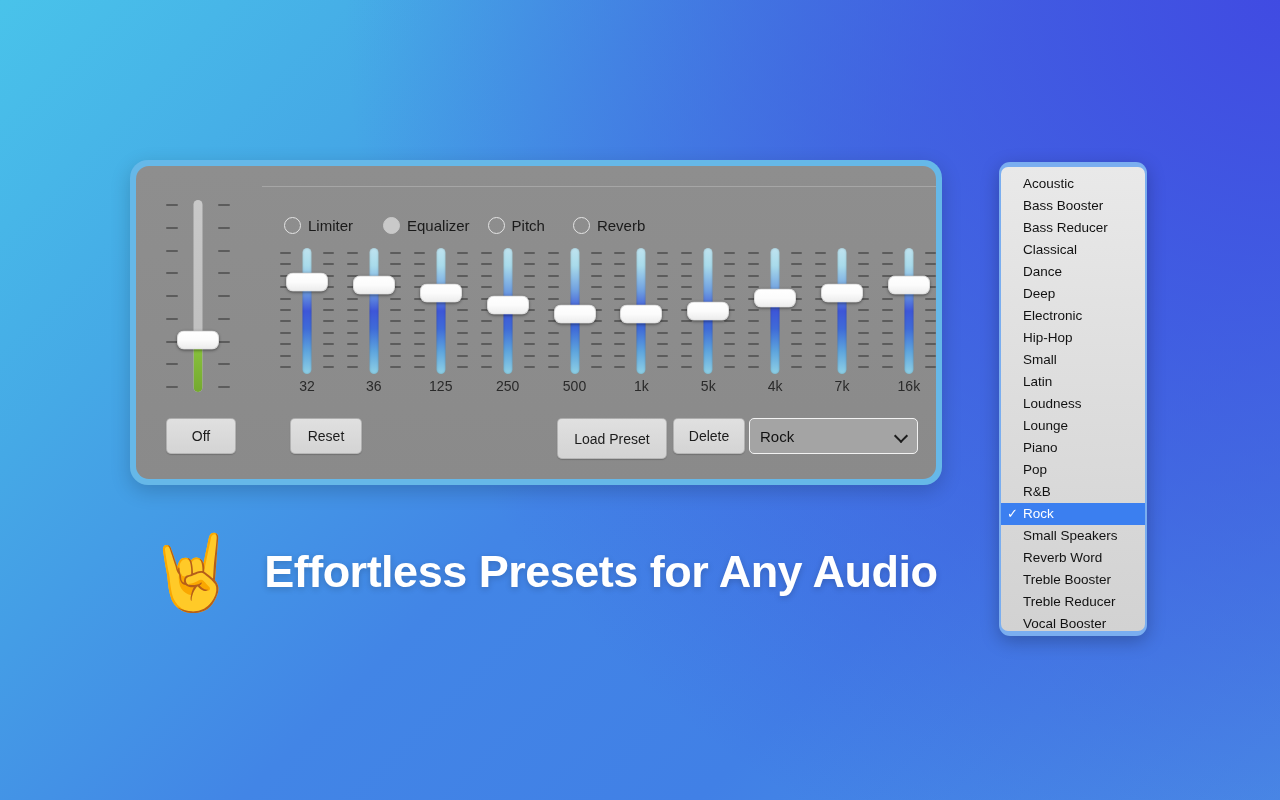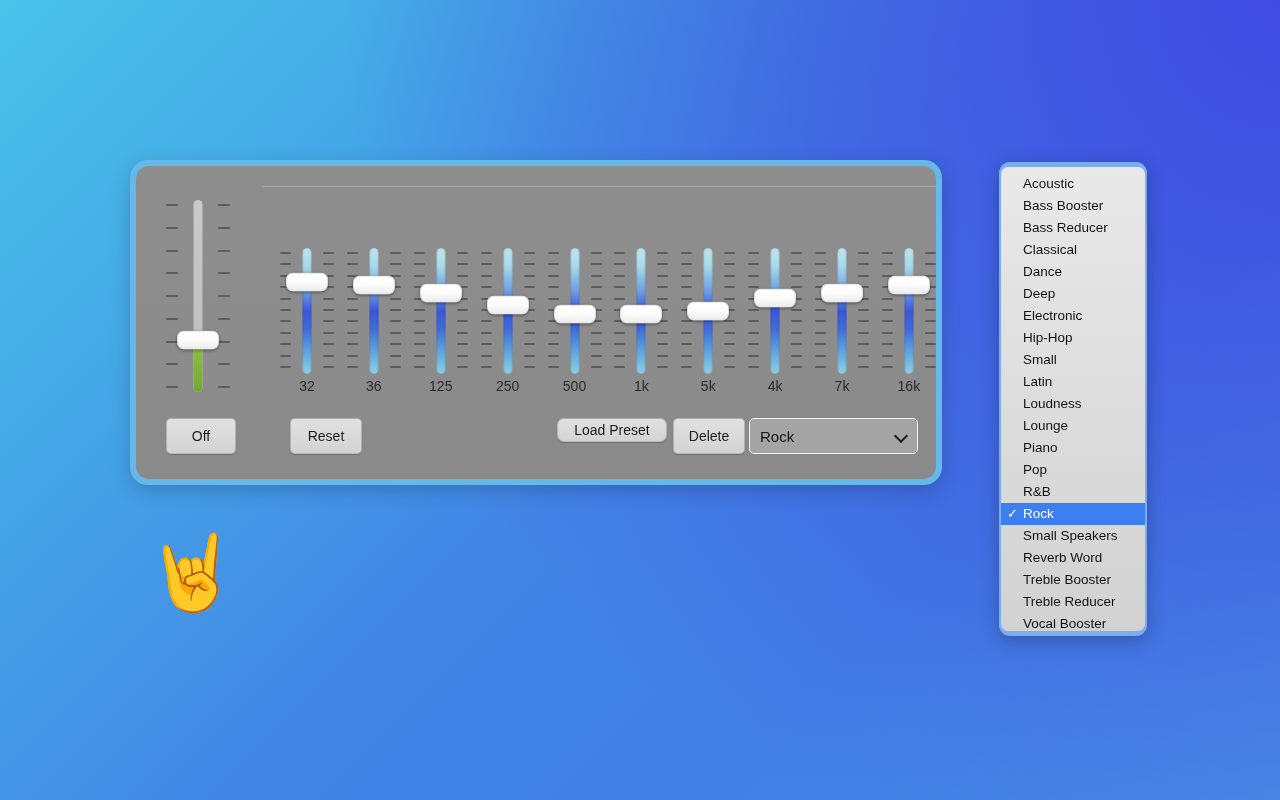--- a/index.html
+++ b/index.html
@@ -129,21 +129,21 @@
     border: 1px solid rgba(0,0,0,0.18);
     border-radius: 5px;
     font-size: 14px; color: #1c1c1c;
     font-family: "Liberation Sans", sans-serif;
     display: flex; align-items: center; justify-content: center;
     box-shadow: 0 1px 1px rgba(0,0,0,0.18);
     cursor: default;
   }
   #btn-off   { position: absolute; left: 30px;  top: 252px; width: 70px; height: 36px; }
   #btn-reset { position: absolute; left: 154px; top: 252px; width: 72px; height: 36px; }
-  #btn-load  { position: absolute; left: 421px; top: 252px; width: 110px; height: 24px; border-radius: 7px; }
+  #btn-load  { position: absolute; left: 421px; top: 252px; width: 110px; height: 41px; }
   #btn-delete{ position: absolute; left: 537px; top: 252px; width: 72px; height: 36px; }
   #preset-select {
     position: absolute; left: 613px; top: 252px;
     width: 169px; height: 36px;
     background: #a4a4a4;
     border: 1px solid #f2f2f2;
     border-radius: 5px;
     display: flex; align-items: center;
     padding: 0 10px;
     font-size: 15px; color: #111;
@@ -242,20 +242,38 @@
             <span></span>
             <span></span>
           </div>
         <div class="master-track">
           <div class="master-fill" style="height: 28%;"></div>
         </div>
         <div class="thumb" style="top: 72%;"></div>
       </div>
     </div>
 
+    <div id="radio-row">
+        <div class="radio-item">
+          <span class="radio-dot"></span>
+          <span class="radio-label">Limiter</span>
+        </div>
+        <div class="radio-item" style="margin-left: 30px;">
+          <span class="radio-dot on"></span>
+          <span class="radio-label">Equalizer</span>
+        </div>
+        <div class="radio-item" style="margin-left: 18px;">
+          <span class="radio-dot"></span>
+          <span class="radio-label">Pitch</span>
+        </div>
+        <div class="radio-item" style="margin-left: 28px;">
+          <span class="radio-dot"></span>
+          <span class="radio-label">Reverb</span>
+        </div>
+      </div>
 
     <div id="bands">
         <div class="band">
           <div class="band-slider">
             <div class="eq-track"></div>
             <div class="eq-tick" style="top: 6px; left: 2px;"></div>
             <div class="eq-tick" style="top: 17.4px; left: 2px;"></div>
             <div class="eq-tick" style="top: 28.8px; left: 2px;"></div>
             <div class="eq-tick" style="top: 40.2px; left: 2px;"></div>
             <div class="eq-tick" style="top: 51.6px; left: 2px;"></div>
@@ -585,13 +603,14 @@
       <div class="preset-item"><span>Small Speakers</span></div>
       <div class="preset-item"><span>Reverb Word</span></div>
       <div class="preset-item"><span>Treble Booster</span></div>
       <div class="preset-item"><span>Treble Reducer</span></div>
       <div class="preset-item"><span>Vocal Booster</span></div>
     </div>
 </div>
 
 <div id="headline">
   <span id="headline-emoji">🤘</span>
+  <span id="headline-text">Effortless Presets for Any Audio</span>
 </div>
 
 </body></html>

